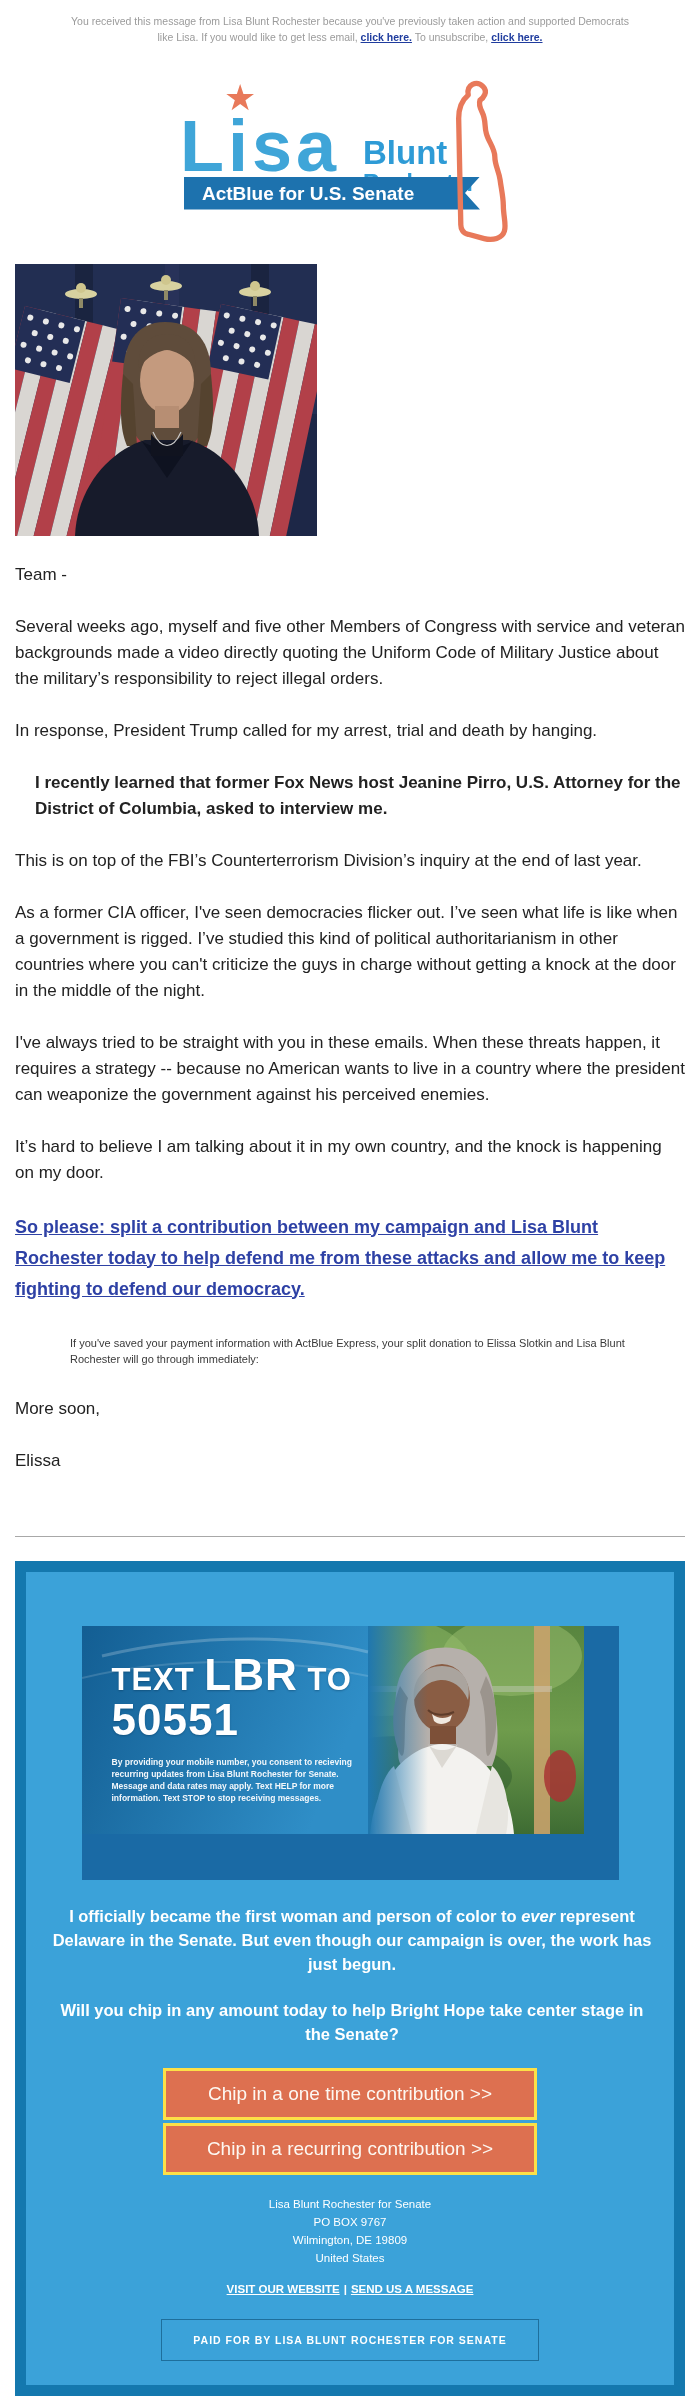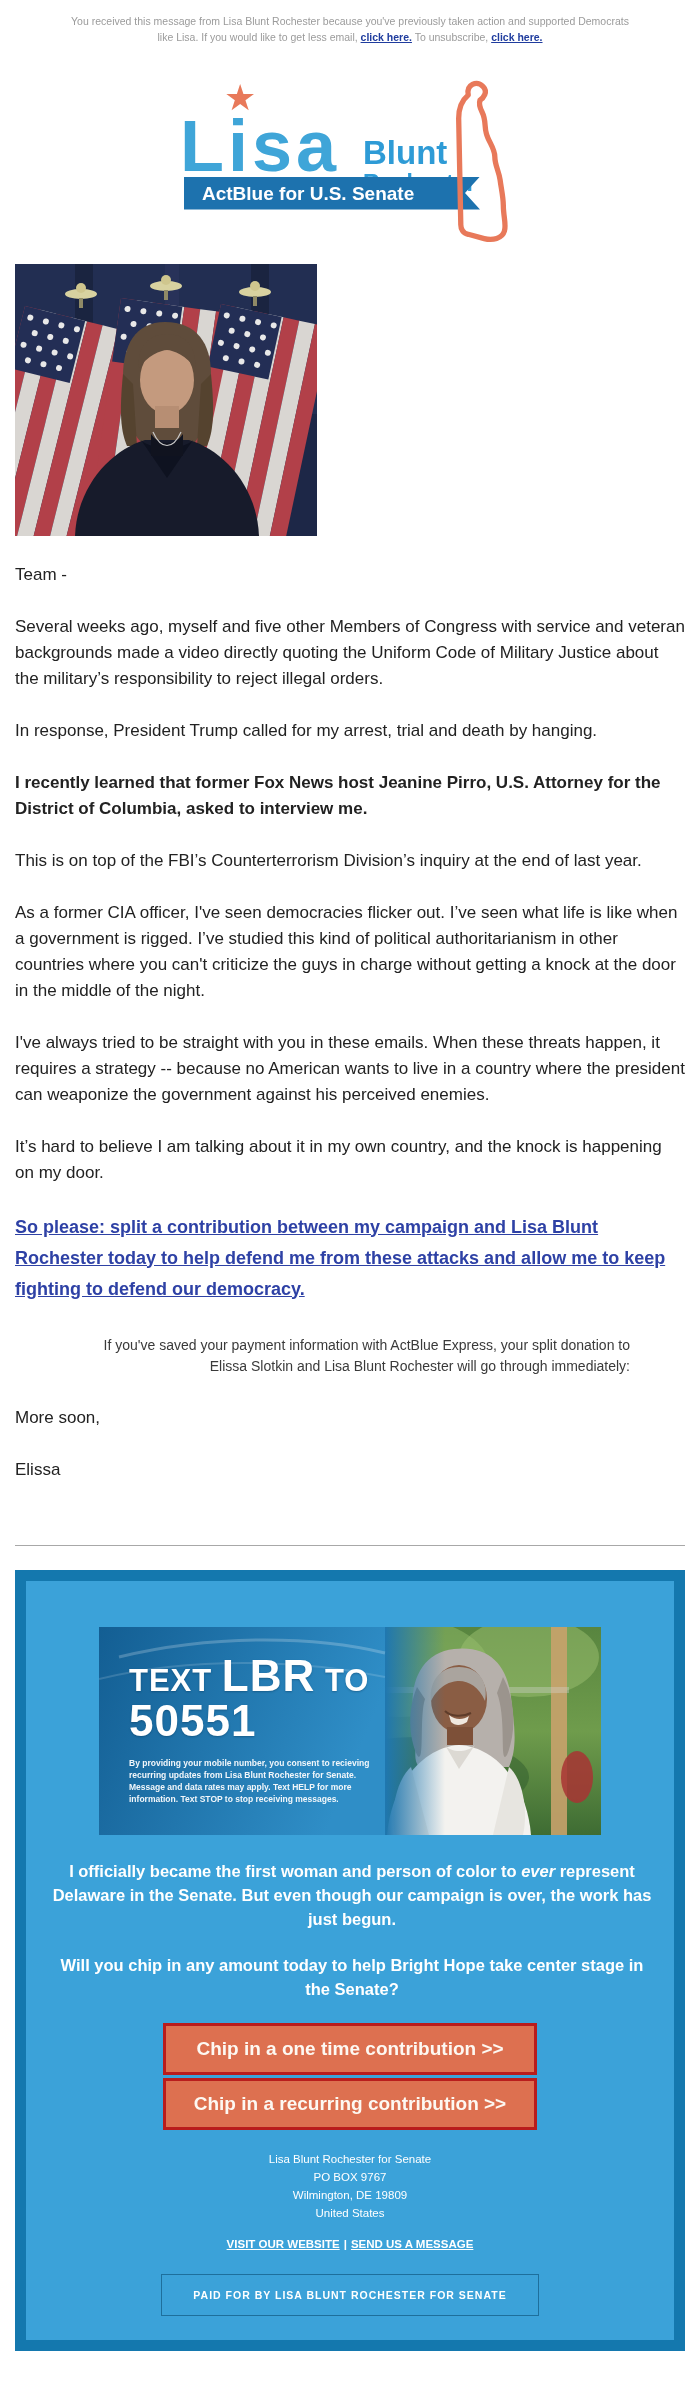--- a/index.html
+++ b/index.html
@@ -20,46 +20,46 @@
     font-size:19px;font-weight:bold;line-height:33px;padding-left:18px;
     clip-path:polygon(0 0,100% 0,calc(100% - 15px) 50%,100% 100%,0 100%);} 
   .logo-del{position:absolute;left:262px;top:-6px;}
 
   
   .photo{display:block;margin:10px 0 0 15px;width:302px;height:272px;}
 
   
   .content{padding:0 15px;font-size:17px;line-height:26px;color:#222;}
   .content p{margin:26px 0;}
-  .content .bold{font-weight:bold;}
+  .content .bold{font-weight:bold;margin-left:20px;}
   .link-para a{color:#2e41a5;font-weight:bold;text-decoration:underline;}
   .link-para{font-size:18px;line-height:31px;margin:28px 0;}
 
-  .actblue-note{width:560px;margin:30px auto 14px auto;text-align:right;font-size:14px;line-height:1.5;color:#3a3a3a;}
+  .actblue-note{width:560px;margin:30px auto 14px auto;text-align:left;font-size:11px;line-height:1.5;color:#3a3a3a;}
 
   .donate-grid{width:434px;margin:0 auto;display:grid;grid-template-columns:212px 212px;gap:11px 10px;}
   .donate-btn{display:block;height:39px;line-height:39px;text-align:center;background:#e1795b;border-radius:4px;
     border-bottom:4px solid #c25940;color:#fff;font-weight:bold;font-size:17px;text-decoration:none;}
 
   .signoff{margin-top:28px;}
   .divider{border:none;border-top:1px solid #a8a8a8;margin:62px 15px 0 15px;}
 
   
   .card{margin:24px 15px 8px 15px;border:11px solid #1478ae;background:#3ba2d9;padding:38px 26px 24px 26px;}
-  .banner{position:relative;width:502px;height:208px;margin:8px auto;overflow:hidden;background:#1a6aa5;}
+  .banner{position:relative;width:502px;height:254px;margin:16px auto;overflow:hidden;background:#1a6aa5;padding-left:35px;}
   .banner svg{position:absolute;left:0;top:0;}
   .banner-headline{position:absolute;left:30px;top:26px;color:#fff;line-height:1.04;text-shadow:0 1px 2px rgba(0,40,70,.35);}
   .bh-small{font-size:31px;font-weight:bold;letter-spacing:1px;}
   .bh-big{font-size:44px;font-weight:bold;letter-spacing:1px;}
   .banner-fine{position:absolute;left:30px;top:130px;width:252px;color:#f2f7fb;font-size:8.5px;line-height:1.45;font-weight:bold;}
   .card-para{color:#fff;text-align:center;font-size:16.5px;line-height:24px;margin:24px auto 0 auto;width:600px;font-weight:bold;}
   .card-ask{font-weight:bold;margin-top:22px;}
   .card-buttons{width:374px;margin:22px auto 0 auto;}
-  .card-btn{display:block;background:#dd7050;border:3px solid #b91c1c;color:#fdf8f2;text-align:center;text-decoration:none;
-    font-size:19px;font-weight:bold;height:46px;line-height:46px;margin-bottom:3px;}
+  .card-btn{display:block;background:#dd7050;border:3px solid #fde047;color:#fdf8f2;text-align:center;text-decoration:none;
+    font-size:19px;font-weight:normal;height:46px;line-height:46px;margin-bottom:3px;}
   .card-address{margin-top:20px;text-align:center;color:#fff;font-size:11.5px;line-height:18px;}
   .card-links{margin-top:16px;text-align:center;font-size:11.5px;font-weight:bold;color:#fff;}
   .card-links a{color:#fff;text-decoration:underline;}
   .card-links .sep{margin:0 4px;}
   .paidfor-box{width:360px;margin:24px auto 0 auto;border:1px solid #1e6f9c;padding:14px 8px;text-align:center;
     color:#fff;font-weight:bold;font-size:10.5px;letter-spacing:1px;}
 </style>
 </head>
 <body>
 

